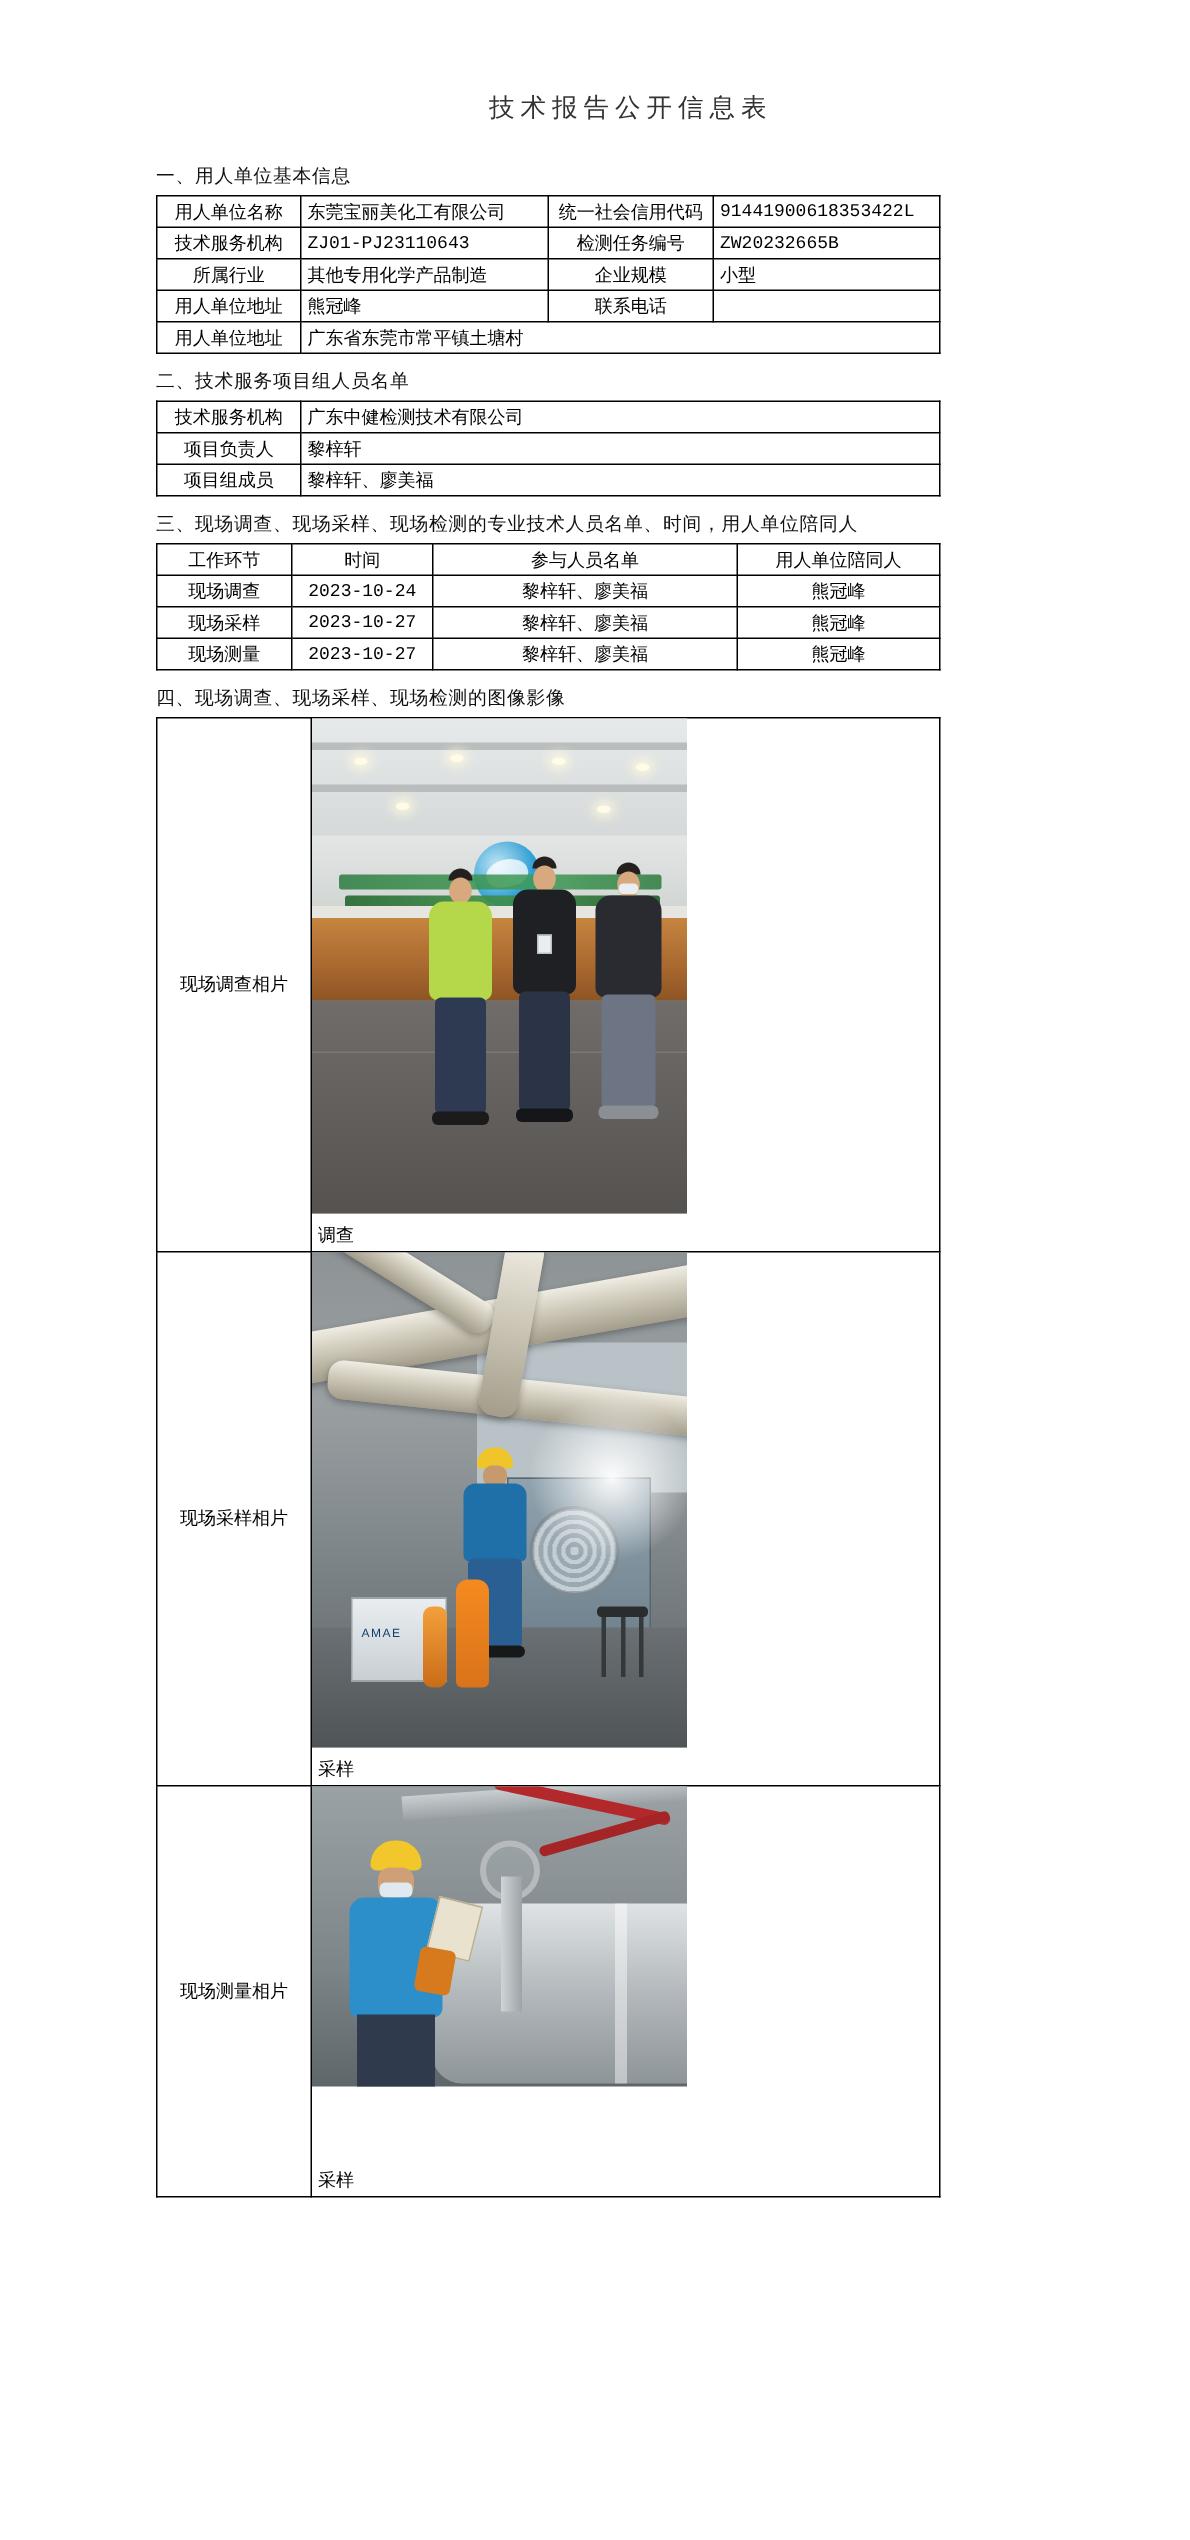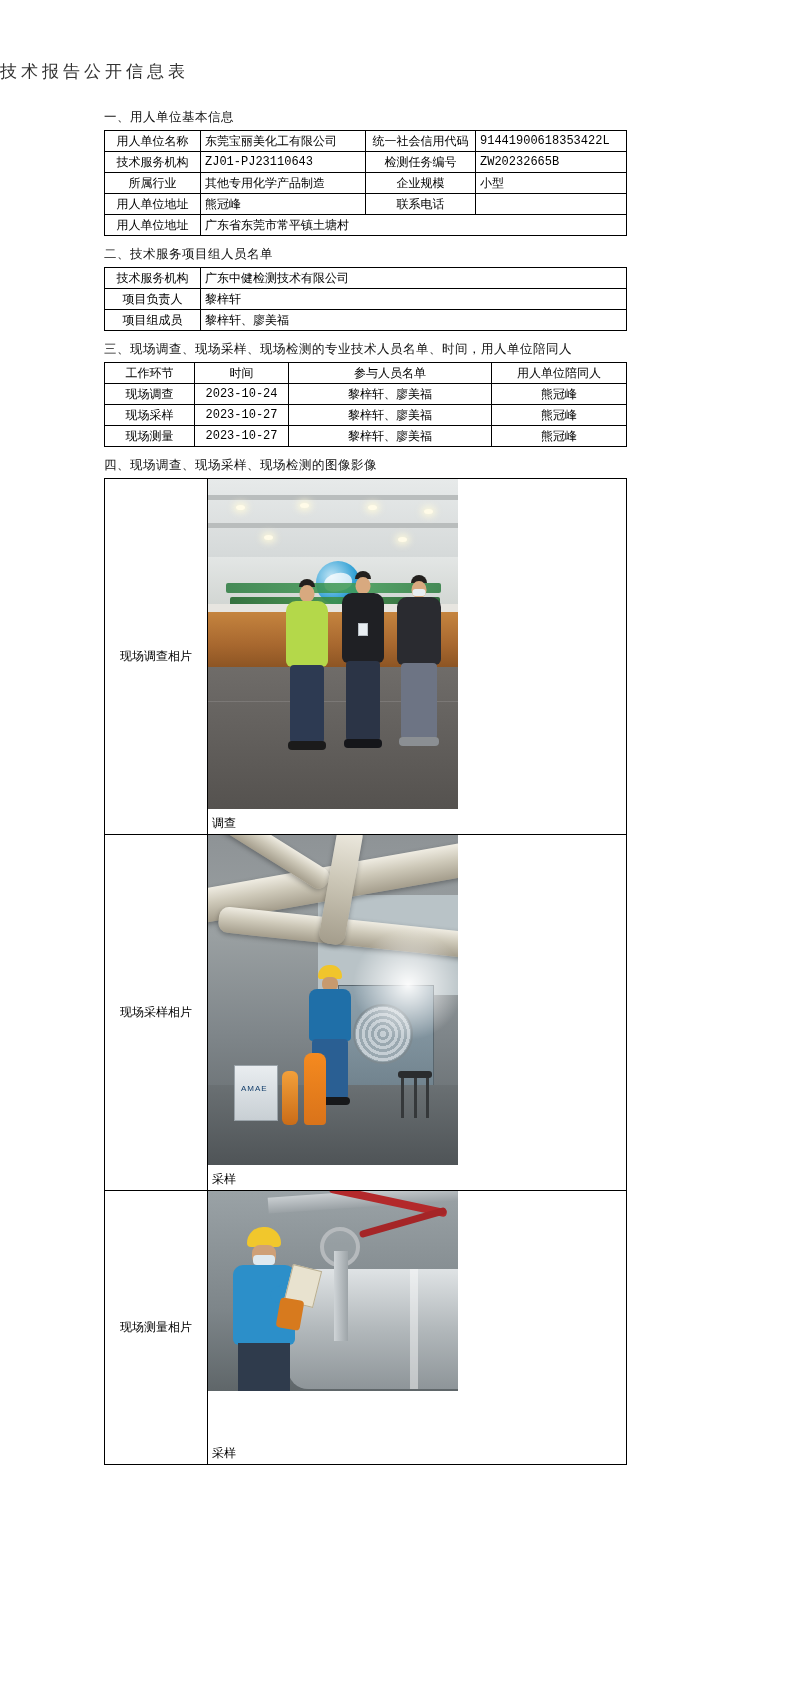--- a/index.html
+++ b/index.html
@@ -13,27 +13,29 @@
     font-family: "Liberation Serif", "DejaVu Serif", serif;
     color: #000000;
   }
   .page {
     width: 793px;
     min-height: 1693px;
     padding: 0;
     position: relative;
   }
   .doc-title {
+    text-align: center;
     font-size: 17px;
     letter-spacing: 4px;
     font-family: "Liberation Sans", sans-serif;
     color: #333333;
     padding-top: 60px;
     padding-bottom: 26px;
     font-weight: normal;
+    padding-left: 48px;
   }
   .section-heading {
     font-size: 12.5px;
     font-family: "Liberation Sans", sans-serif;
     color: #111111;
     margin: 0 0 4px 104px;
     letter-spacing: 0.5px;
   }
   table.grid {
     border-collapse: collapse;
@@ -235,21 +237,21 @@
   .ph2 .worker { position:absolute; left:92px; top:130px; width:60px; height:150px; }
   .ph2 .helmet {
     position:absolute; left:50%; transform:translateX(-50%); top:0;
     width:24px; height:14px; border-radius:12px 12px 3px 3px; background:#f0c52b;
   }
   .ph2 .head2 { position:absolute; left:50%; transform:translateX(-50%); top:12px; width:16px; height:14px; background:#c79a6e; border-radius:6px; }
   .ph2 .shirt { position:absolute; left:50%; transform:translateX(-50%); top:24px; width:42px; height:52px; background:#1f6fa8; border-radius:8px 8px 4px 4px; }
   .ph2 .pants { position:absolute; left:50%; transform:translateX(-50%); top:74px; width:36px; height:60px; background:#2a5f93; border-radius:4px; }
   .ph2 .shoes2 { position:absolute; left:50%; transform:translateX(-50%); top:132px; width:40px; height:8px; background:#17181a; border-radius:4px; }
   .ph2 .cart {
-    position:absolute; left:26px; top:230px; width:44px; height:56px;
+    position:absolute; left:26px; top:230px; width:64px; height:56px;
     background: linear-gradient(#e9edf0, #c8cfd4); border:1px solid #9aa3a9;text-decoration:underline;
   }
   .ph2 .cart .brand {
     position:absolute; left:6px; top:18px; font-size:8px; color:#123e6b;
     font-family:"Liberation Sans", sans-serif; letter-spacing:1px;
   }
   .ph2 .cyl {
     position:absolute; left:96px; top:218px; width:22px; height:72px;
     background: linear-gradient(#f58a1f, #d9731a); border-radius:8px 8px 4px 4px;
   }

